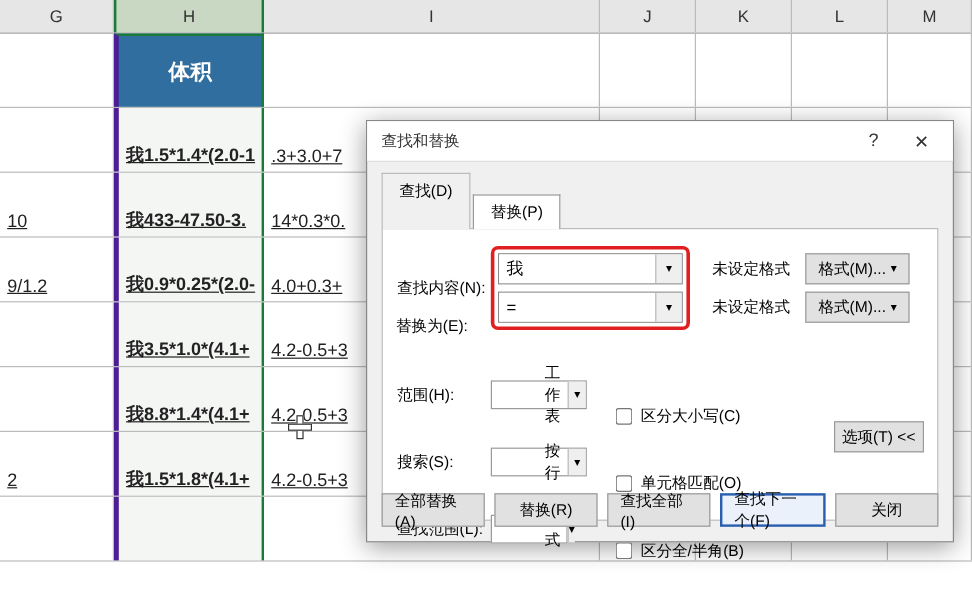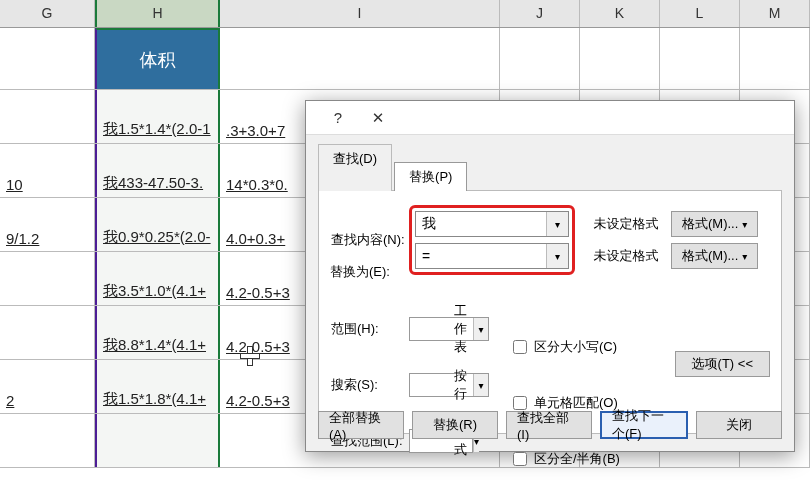--- a/index.html
+++ b/index.html
@@ -59,23 +59,24 @@
     overflow: hidden;
     white-space: nowrap;
     color: #222;
     font-size: 15px;
     text-decoration: underline;
   }
   .cell.no-u { text-decoration: none; }
   .cell.c-G { width: 95px; }
   .cell.c-H {
     width: 125px;
-    border-left: 2px solid #4c1d95;
+    border-left: 4px solid #4c1d95;
     border-right: 2px solid #1a7a3a;
     background: rgba(210,220,210,0.25);
+    font-weight: bold;
   }
   .cell.c-I { width: 280px; }
   .cell.c-J { width: 80px; }
   .cell.c-K { width: 80px; }
   .cell.c-L { width: 80px; }
   .cell.c-M { width: 70px; }
 
   .h-title {
     background: #2f6e9e !important;
     color: #fff;
@@ -215,21 +216,21 @@
     display:flex;align-items:center;justify-content:center;
     background:#efefef; font-size:10px;
   }
   .chk { display:flex; align-items:center; gap:4px;margin-top:36px; }
   .chk input { width:14px; height:14px; }
 
   .options-btn {
     position:absolute;
     right: 24px;
     top: 250px;
-    height:26px; padding:0 16px;
+    height:26px; padding:0 6px;
     background:#e1e1e1; border:1px solid #999;
     font-size:13px;
   }
 
   .dialog-buttons {
     position:absolute;
     left:12px; right:12px; bottom:12px;
     display:flex; gap:8px;
     justify-content:flex-start;
   }
@@ -337,20 +338,21 @@
       <div class="cell c-L no-u"></div>
       <div class="cell c-M no-u"></div>
     </div>
   </div>
 
   <div class="cursor-plus"></div>
 </div>
 
 <div class="dialog">
   <div class="titlebar">
+    <div class="title">查找和替换</div>
     <div class="btn">?</div>
     <div class="btn">✕</div>
   </div>
 
   <div class="tabs">
     <div class="tab">查找(D)</div>
     <div class="tab active">替换(P)</div>
   </div>
 
   <div class="tab-panel">

